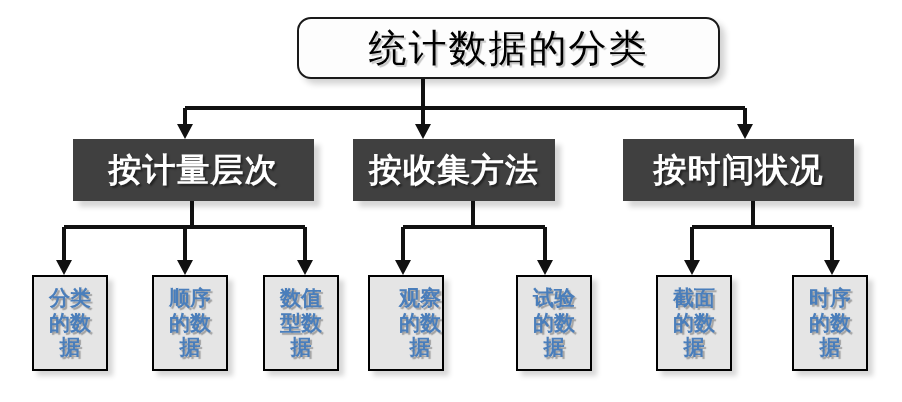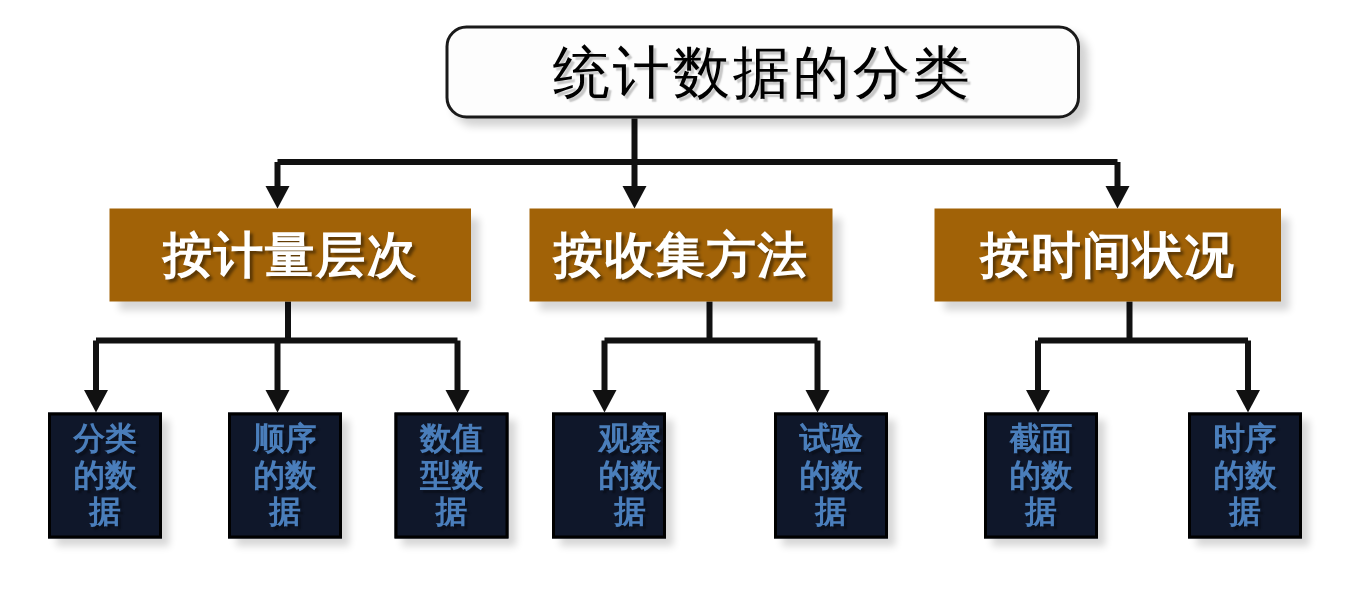--- a/index.html
+++ b/index.html
@@ -42,21 +42,21 @@
     letter-spacing: 2px;
     white-space: nowrap;
     text-shadow: 2px 2px 1px rgba(0,0,0,0.22);
   }
 
   
   .cat-box {
     position: absolute;
     top: 139px;
     height: 62px;
-    background: #a16207;
+    background: #404040;
     box-shadow: 6px 6px 5px rgba(0,0,0,0.16);
     display: flex;
     align-items: center;
     justify-content: center;
     box-sizing: border-box;
   }
   .cat-text {
     font-size: 33px;
     font-weight: bold;
     color: #ffffff;
@@ -66,23 +66,23 @@
   }
   #cat-0 { left: 73px;  width: 241px; }
   #cat-1 { left: 353px; width: 202px; }
   #cat-2 { left: 623px; width: 231px; }
 
   
   .leaf-box {
     position: absolute;
     top: 275px;
     width: 76px;
-    height: 84px;
+    height: 96px;
     border: 2px solid #000000;
-    background: #0f172a;
+    background: #e5e5e5;
     box-shadow: 5px 5px 5px rgba(0,0,0,0.16);
     display: flex;
     align-items: center;
     justify-content: center;
     box-sizing: border-box;
   }
   .leaf-text {
     font-size: 21px;
     font-weight: bold;
     color: #4a7ebb;

